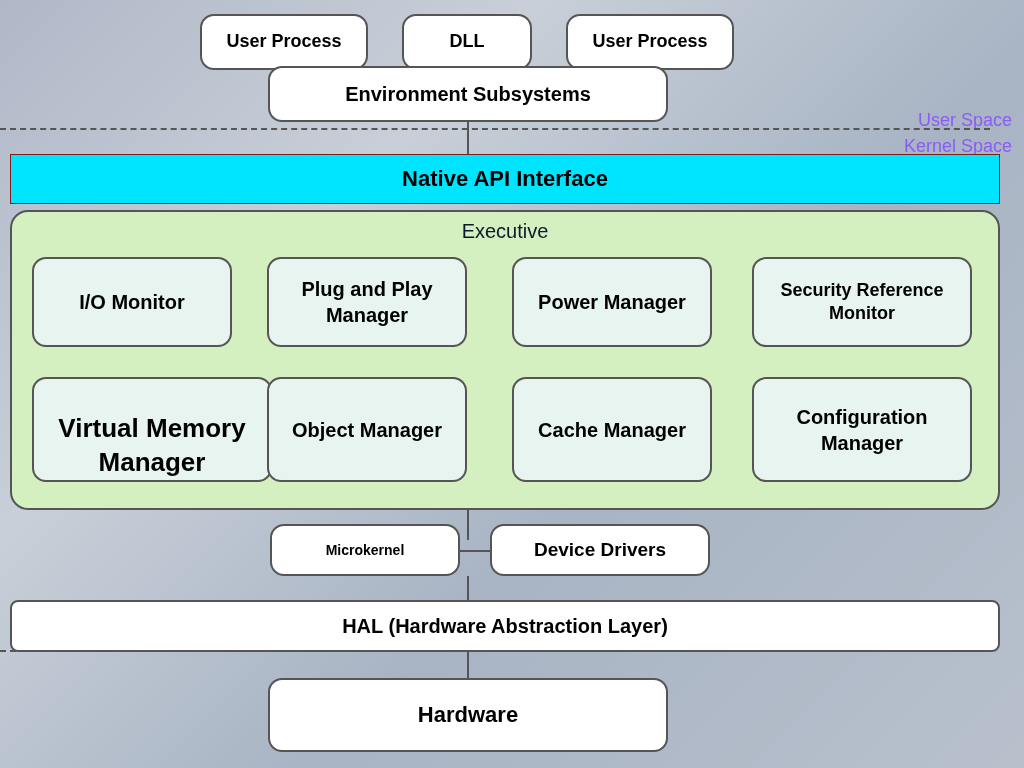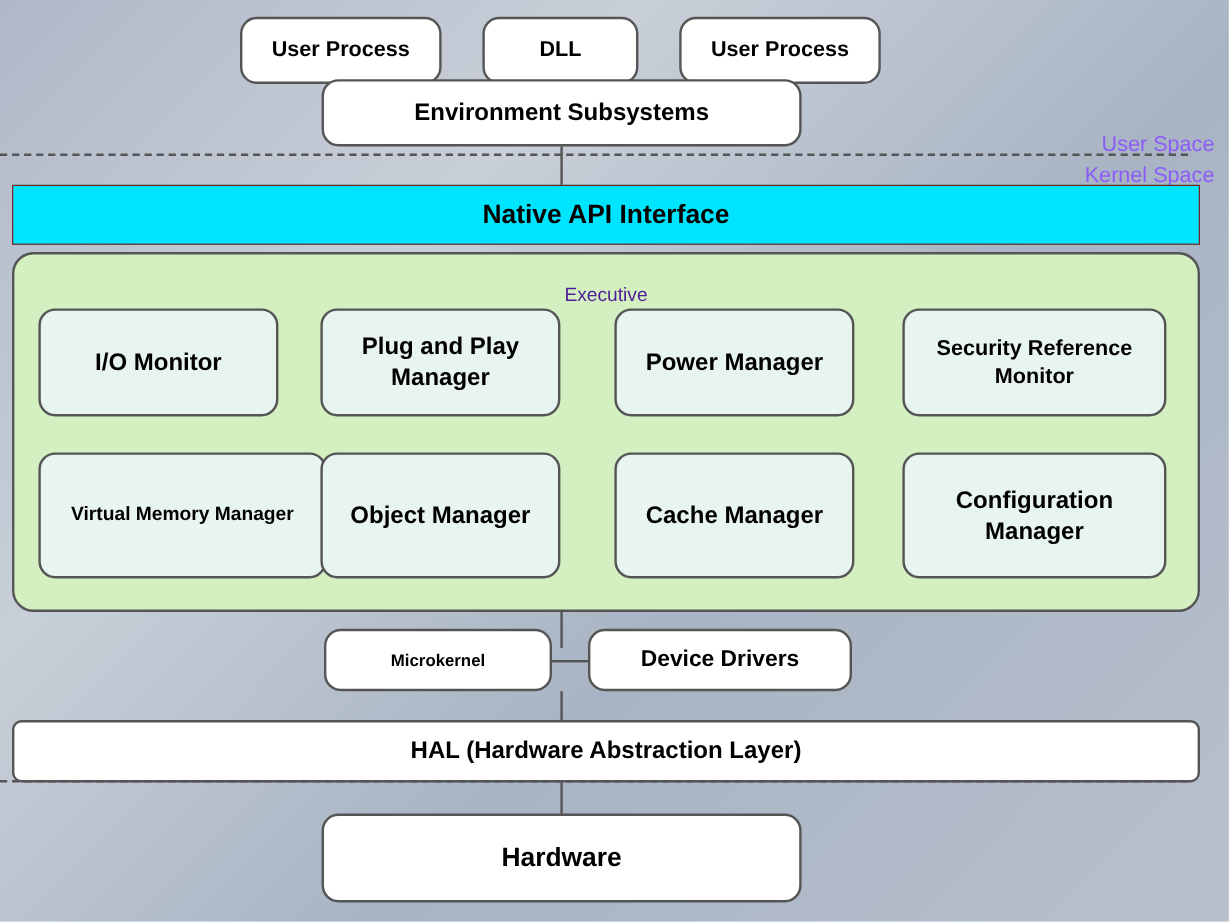--- a/index.html
+++ b/index.html
@@ -140,39 +140,39 @@
   </div>
 
   <div class="connector v-line arrow-down" style="left:467px; top:122px; height:34px;"></div>
 
   <div class="box native-api" style="left:10px; top:154px; width:990px; height:50px; font-size:22px; border-radius:0;">
     <span>Native API Interface</span>
   </div>
 
   <div class="executive-container" style="left:10px; top:210px; width:990px; height:300px;">
 
-    <div style="position:absolute; top:8px; left:50%; transform:translateX(-50%); font-size:16px; color:#4c1d95;margin-top:18px;">Executive</div>
+    <div style="position:absolute; top:8px; left:50%; transform:translateX(-50%); font-size:20px; color:#0f172a;">Executive</div>
 
     <div class="box" style="left:20px; top:45px; width:200px; height:90px; font-size:20px;">
       <span>I/O Monitor</span>
     </div>
 
     <div class="box" style="left:255px; top:45px; width:200px; height:90px; font-size:20px;">
       <span>Plug and Play Manager</span>
     </div>
 
     <div class="box" style="left:500px; top:45px; width:200px; height:90px; font-size:20px;">
       <span>Power Manager</span>
     </div>
 
     <div class="box" style="left:740px; top:45px; width:220px; height:90px; font-size:18px;">
       <span>Security Reference Monitor</span>
     </div>
 
-    <div class="box" style="left:20px; top:165px; width:240px; height:105px; font-size:16px;">
+    <div class="box" style="left:20px; top:165px; width:240px; height:105px; font-size:26px;align-items:flex-end;">
       <span>Virtual Memory Manager</span>
     </div>
 
     <div class="box" style="left:255px; top:165px; width:200px; height:105px; font-size:20px;">
       <span>Object Manager</span>
     </div>
 
     <div class="box" style="left:500px; top:165px; width:200px; height:105px; font-size:20px;">
       <span>Cache Manager</span>
     </div>

